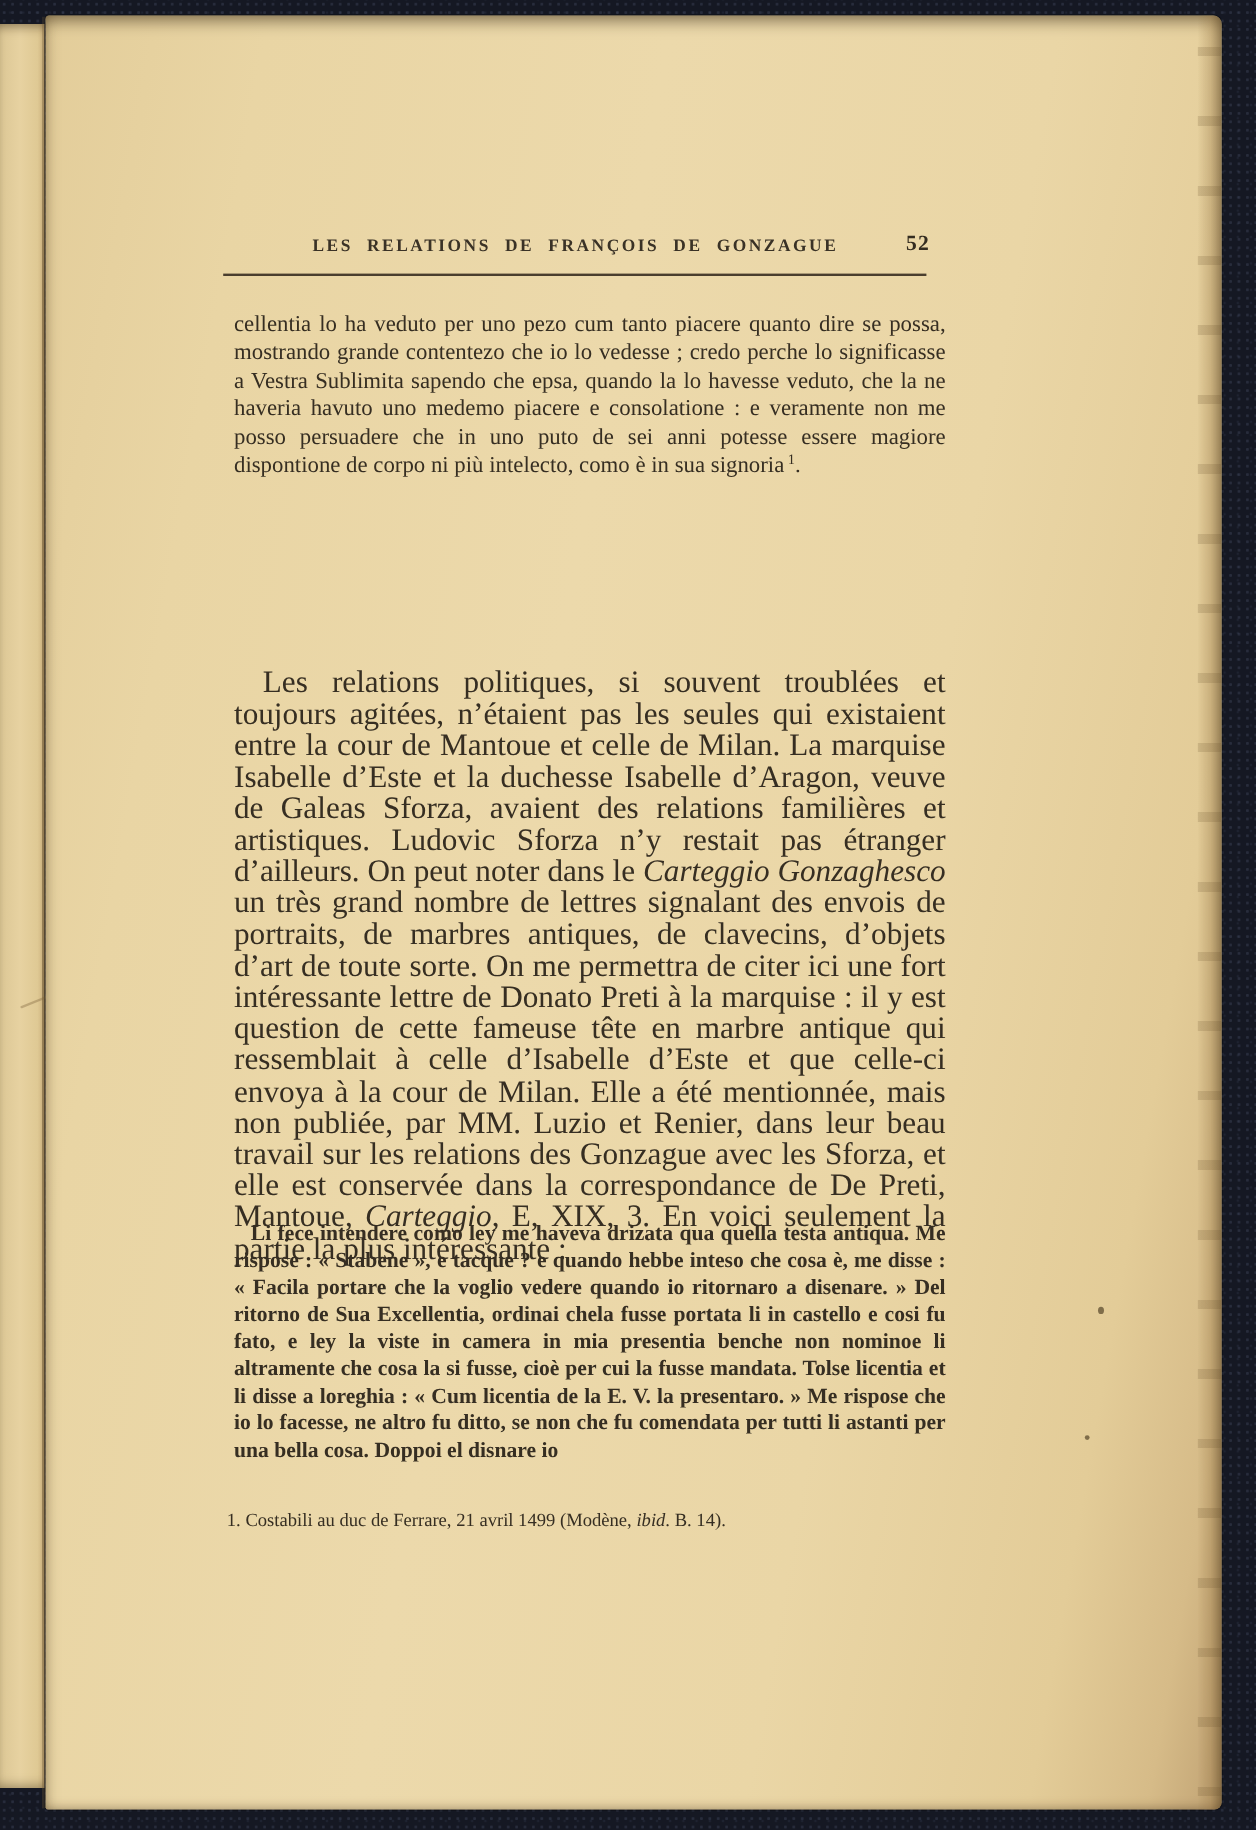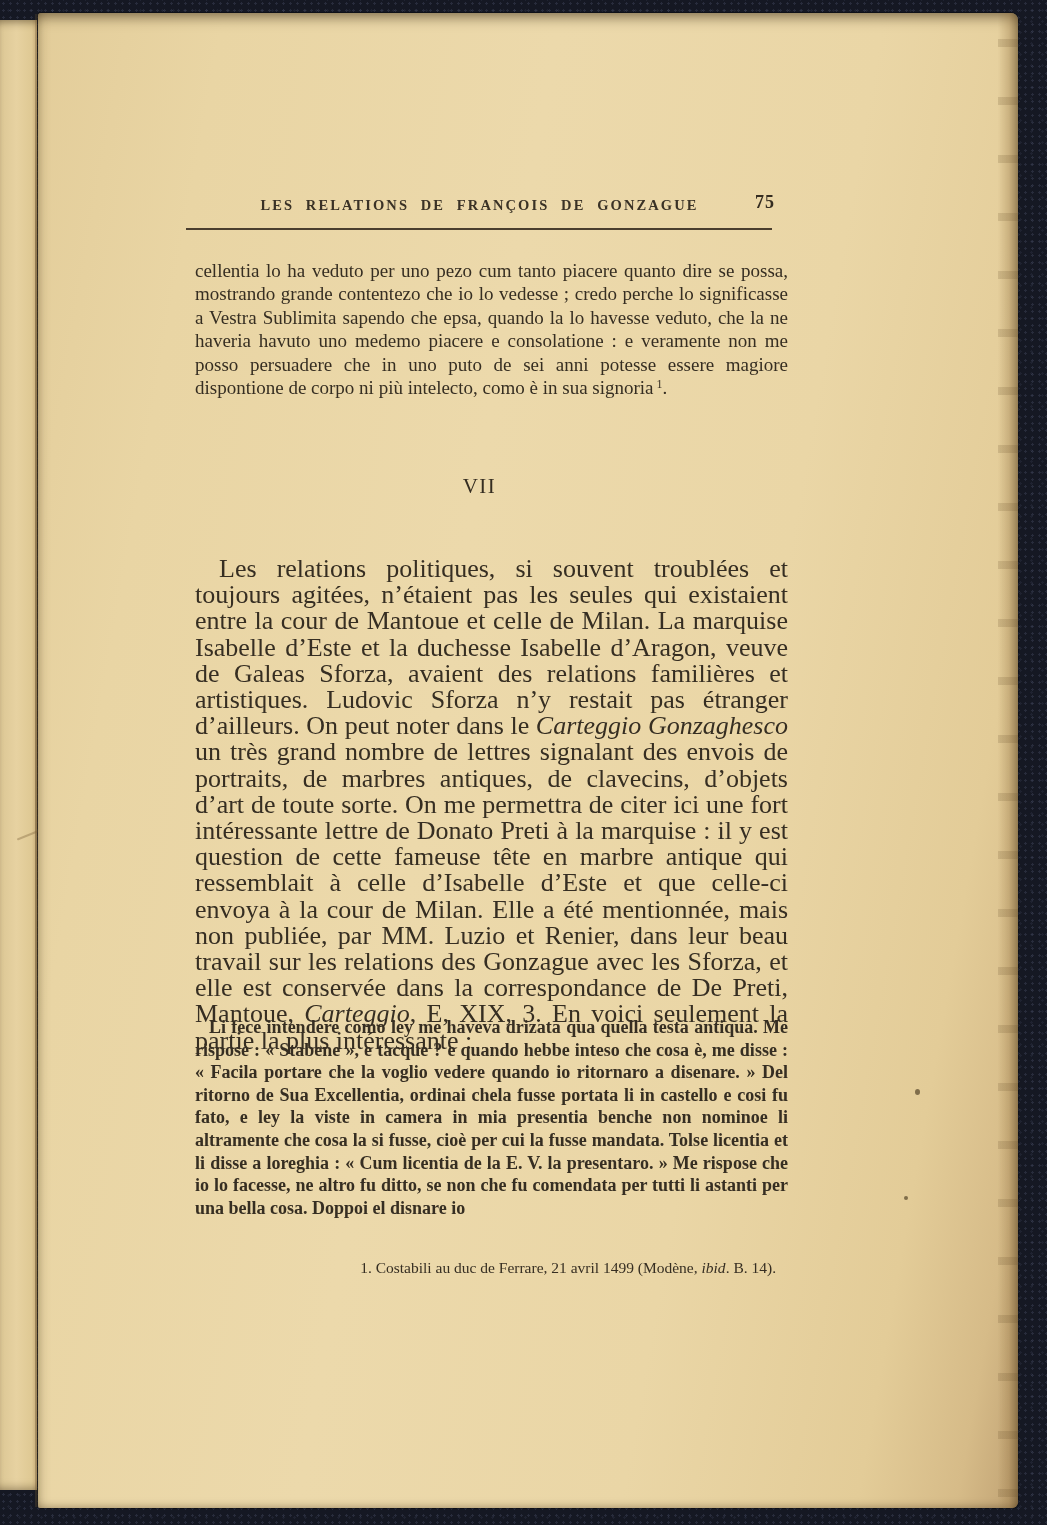--- a/index.html
+++ b/index.html
@@ -144,21 +144,20 @@
     font-weight: bold;
   }
   .footnote {
     position: absolute;
     top: 1245px; left: 0; width: 100%;
     margin: 0;
     padding-left: 6px;
     box-sizing: border-box;
     font-size: 15.5px;
     line-height: 20px;
-    text-align: right;
   }
 
   .speck {
     position: absolute;
     background: #4a3a20;
     border-radius: 50%;
     opacity: .65;
   }
   .speck-1 { left: 877px; top: 1076px; width: 5px; height: 6px; }
   .speck-2 { left: 866px; top: 1183px; width: 4px; height: 4px; }
@@ -172,28 +171,27 @@
   <div class="gutter-crease"></div>
   <div class="fold-mark"></div>
 
   <div class="page">
     <div class="deckle"></div>
 
     <div class="content">
 
       <div class="running-header">
         <span class="title">LES RELATIONS DE FRANÇOIS DE GONZAGUE</span>
-        <span class="pagenum">75</span>
+        <span class="pagenum">52</span>
       </div>
 
       <div class="header-rule"></div>
 
       <p class="para para-continuation"><span>cellentia lo ha veduto per uno pezo cum tanto piacere quanto dire se possa, mostrando grande contentezo che io lo vedesse ; credo perche lo significasse a Vestra Sublimita sapendo che epsa, quando la lo havesse veduto, che la ne haveria havuto uno medemo piacere e consolatione : e veramente non me posso persuadere che in uno puto de sei anni potesse essere magiore dispontione de corpo ni più intelecto, como è in sua signoria</span><sup class="fnref">1</sup><span>.</span></p>
 
-      <h2 class="section-heading">VII</h2>
 
       <p class="para para-main"><span>Les relations politiques, si souvent troublées et toujours agitées, n’étaient pas les seules qui existaient entre la cour de Mantoue et celle de Milan. La marquise Isabelle d’Este et la duchesse Isabelle d’Aragon, veuve de Galeas Sforza, avaient des relations familières et artistiques. Ludovic Sforza n’y restait pas étranger d’ailleurs. On peut noter dans le </span><i>Carteggio Gonzaghesco</i><span> un très grand nombre de lettres signalant des envois de portraits, de marbres antiques, de clavecins, d’objets d’art de toute sorte. On me permettra de citer ici une fort intéressante lettre de Donato Preti à la marquise : il y est question de cette fameuse tête en marbre antique qui ressemblait à celle d’Isabelle d’Este et que celle-ci envoya à la cour de Milan. Elle a été mentionnée, mais non publiée, par MM. Luzio et Renier, dans leur beau travail sur les relations des Gonzague avec les Sforza, et elle est conservée dans la correspondance de De Preti, Mantoue, </span><i>Carteggio</i><span>, E, XIX, 3. En voici seulement la partie la plus intéressante :</span></p>
 
       <p class="para para-quote">Li fece intendere como ley me haveva drizata qua quella testa antiqua. Me rispose : « Stabene », e tacque ? e quando hebbe inteso che cosa è, me disse : « Facila portare che la voglio vedere quando io ritornaro a disenare. » Del ritorno de Sua Excellentia, ordinai chela fusse portata li in castello e cosi fu fato, e ley la viste in camera in mia presentia benche non nominoe li altramente che cosa la si fusse, cioè per cui la fusse mandata. Tolse licentia et li disse a loreghia : « Cum licentia de la E. V. la presentaro. » Me rispose che io lo facesse, ne altro fu ditto, se non che fu comendata per tutti li astanti per una bella cosa. Doppoi el disnare io</p>
 
       <p class="footnote"><span>1.</span><span> Costabili au duc de Ferrare, 21 avril 1499 (Modène, </span><i>ibid</i><span>. B. 14).</span></p>
 
     </div>
 
     <div class="speck speck-1"></div>

